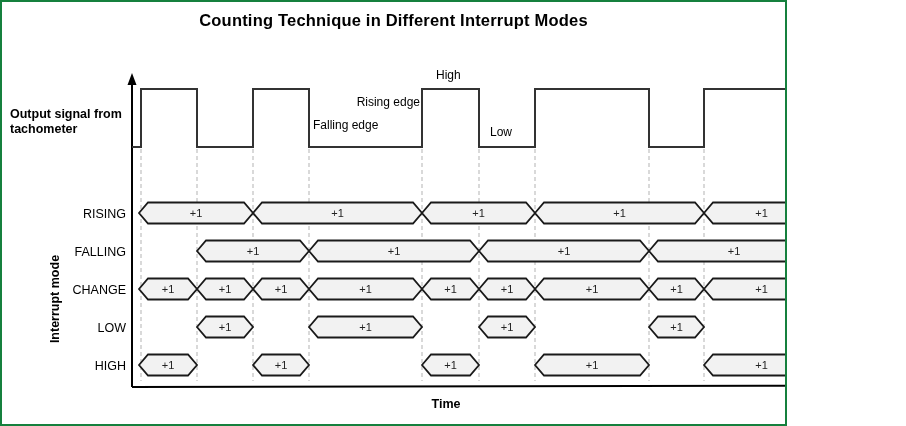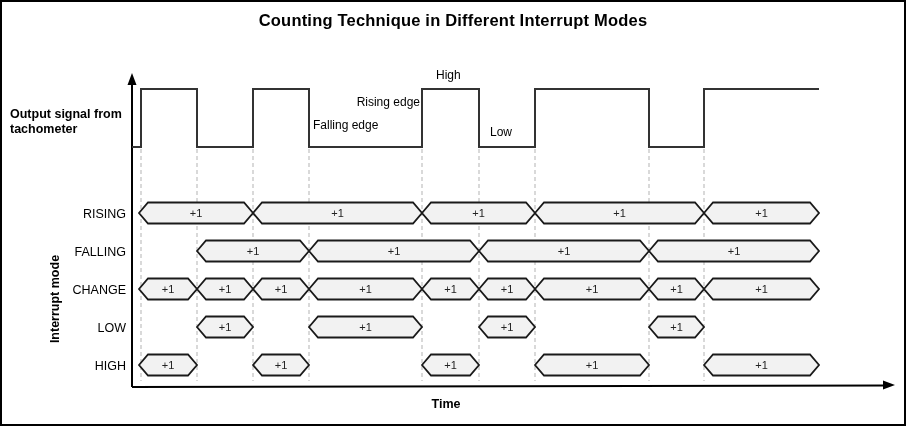--- a/index.html
+++ b/index.html
@@ -3,24 +3,24 @@
 <meta charset="utf-8">
 <style>
   html, body {
     margin: 0;
     padding: 0;
     background: #ffffff;
     font-family: "Liberation Sans", sans-serif;
   }
   .frame {
     position: relative;
-    width: 906px;
+    width: 787px;
     height: 426px;
     box-sizing: border-box;
-    border: 2px solid #000000;
+    border: 2px solid #15803d;
     background: #ffffff;
     overflow: hidden;
   }
   .title {
     position: absolute;
     top: 9px;
     left: 0;
     width: 100%;
     text-align: center;
     font-size: 16.5px;

